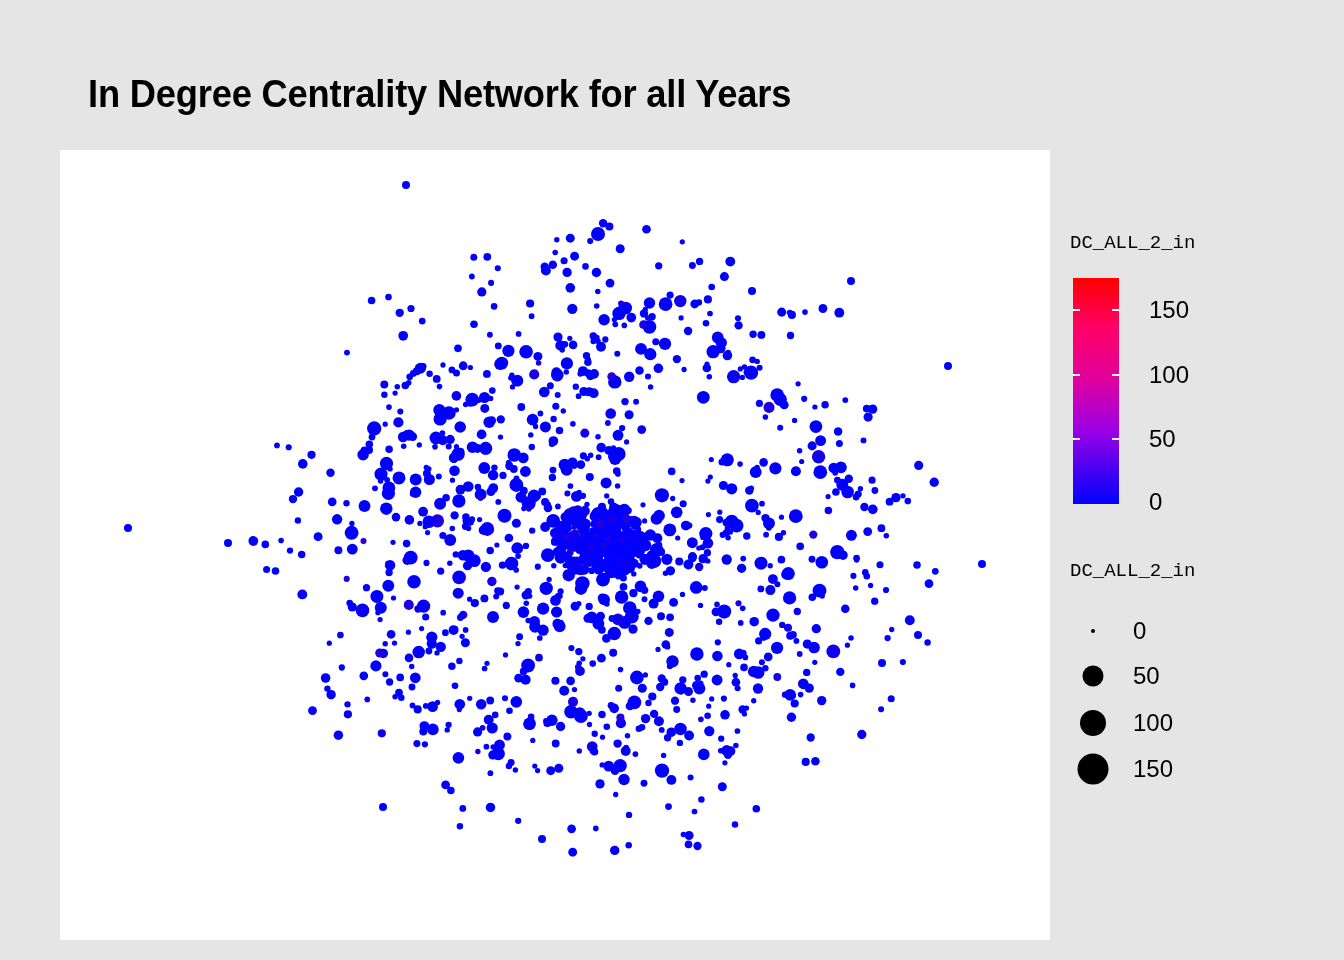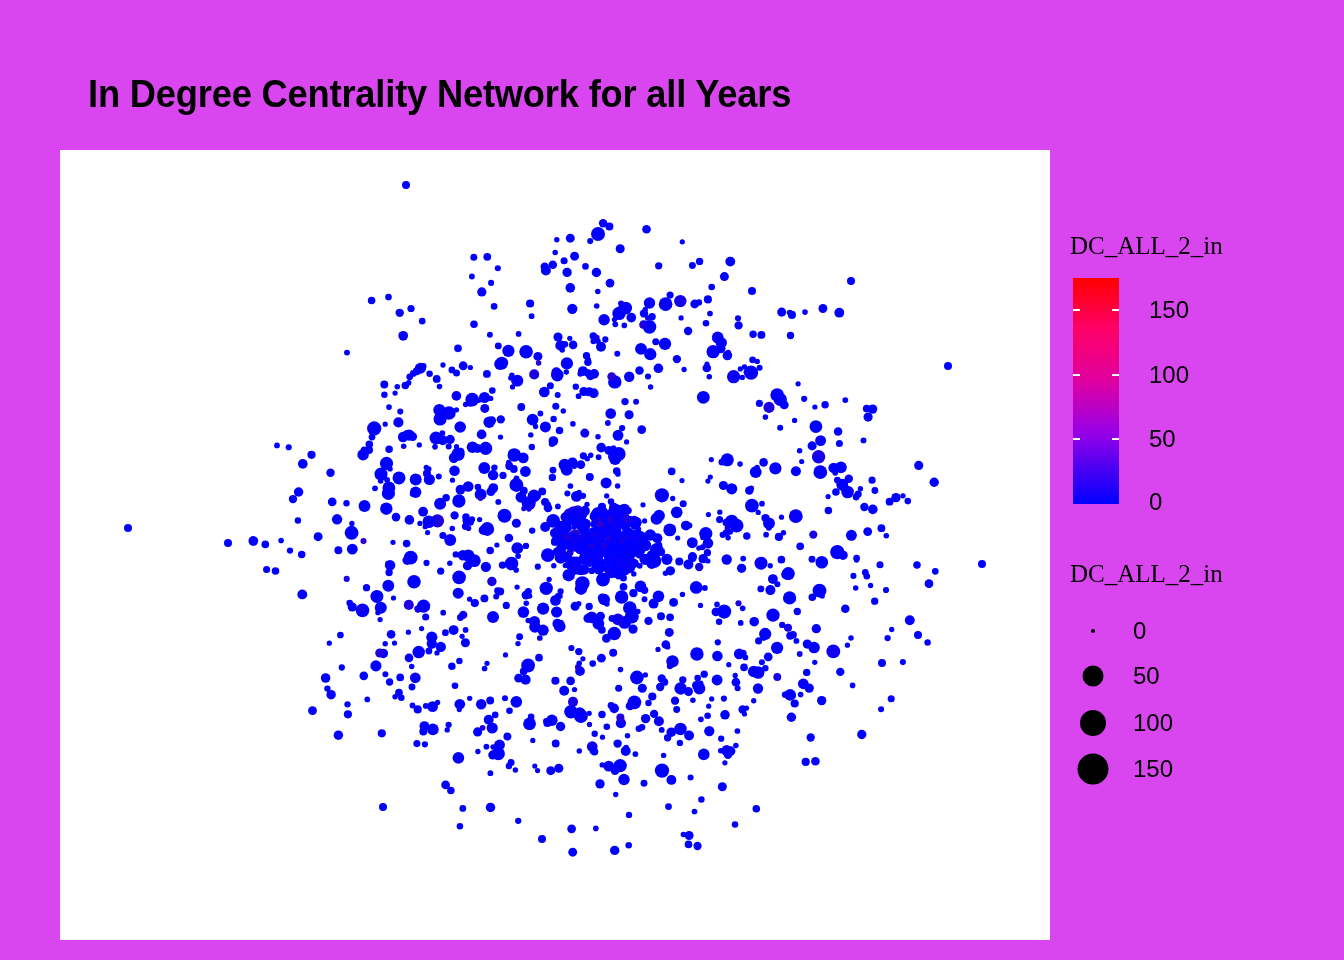--- a/index.html
+++ b/index.html
@@ -9,21 +9,21 @@
     background: #ffffff;
   }
   body {
     font-family: "Liberation Sans", sans-serif;
     -webkit-font-smoothing: antialiased;
   }
   #page {
     position: relative;
     width: 1344px;
     height: 960px;
-    background: #d946ef;
+    background: #e5e5e5;
     overflow: hidden;
   }
 
   
   #plot-title {
     position: absolute;
     left: 88px;
     top: 72px;
     font-family: "Liberation Sans", sans-serif;
     font-weight: bold;
@@ -56,22 +56,22 @@
     position: absolute;
     left: 1060px;
     top: 150px;
     width: 260px;
     height: 700px;
   }
 
   .legend-title {
     position: absolute;
     left: 10px;
-    font-family: Liberation Serif, serif;
-    font-size: 25px;
+    font-family: Liberation Mono, monospace;
+    font-size: 19px;
     color: #000000;
     white-space: nowrap;
   }
   #colour-legend-title { top: 82px; }
   #size-legend-title   { top: 410px; }
 
   
   #colourbar-wrap {
     position: absolute;
     left: 13px;

